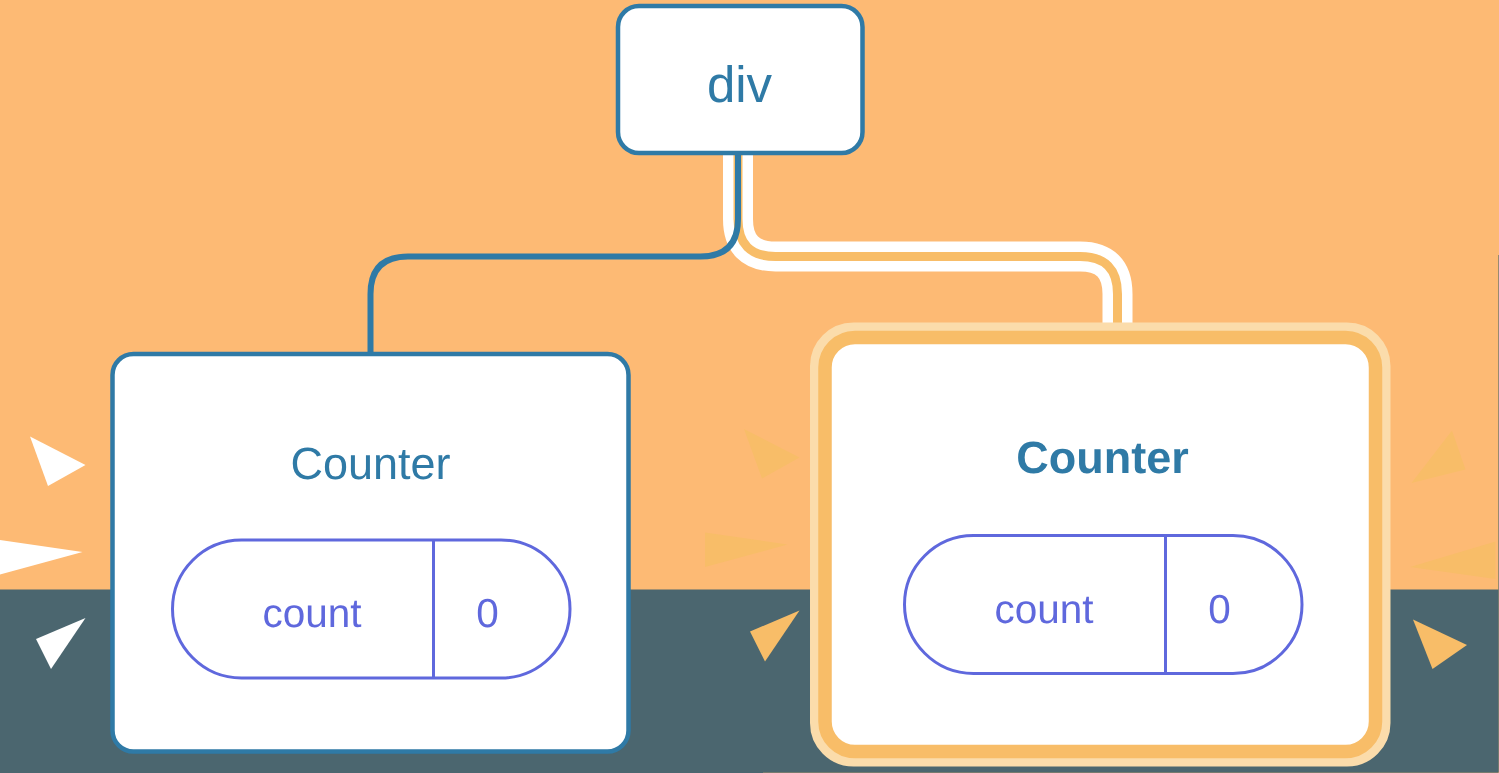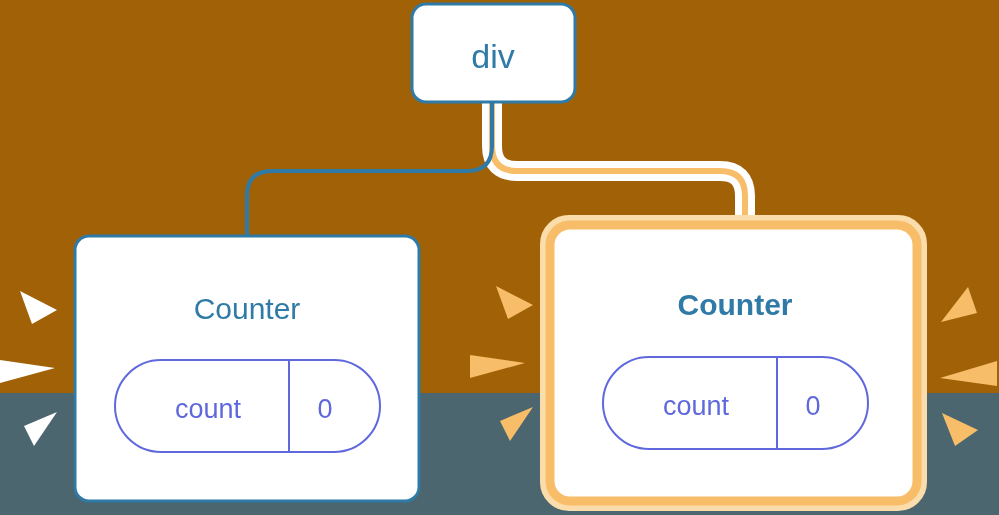--- a/index.html
+++ b/index.html
@@ -10,21 +10,21 @@
   body {
     width: 999px;
     height: 515px;
     overflow: hidden;
     font-family: "Liberation Sans", sans-serif;
   }
   #stage {
     position: relative;
     width: 999px;
     height: 393px;
-    background: #a16207;
+    background: #fdba74;
   }
   #diagram-svg {
     position: absolute;
     left: 0;
     top: 0;
     width: 999px;
     height: 515px;
     display: block;
   }
   .node-label {

